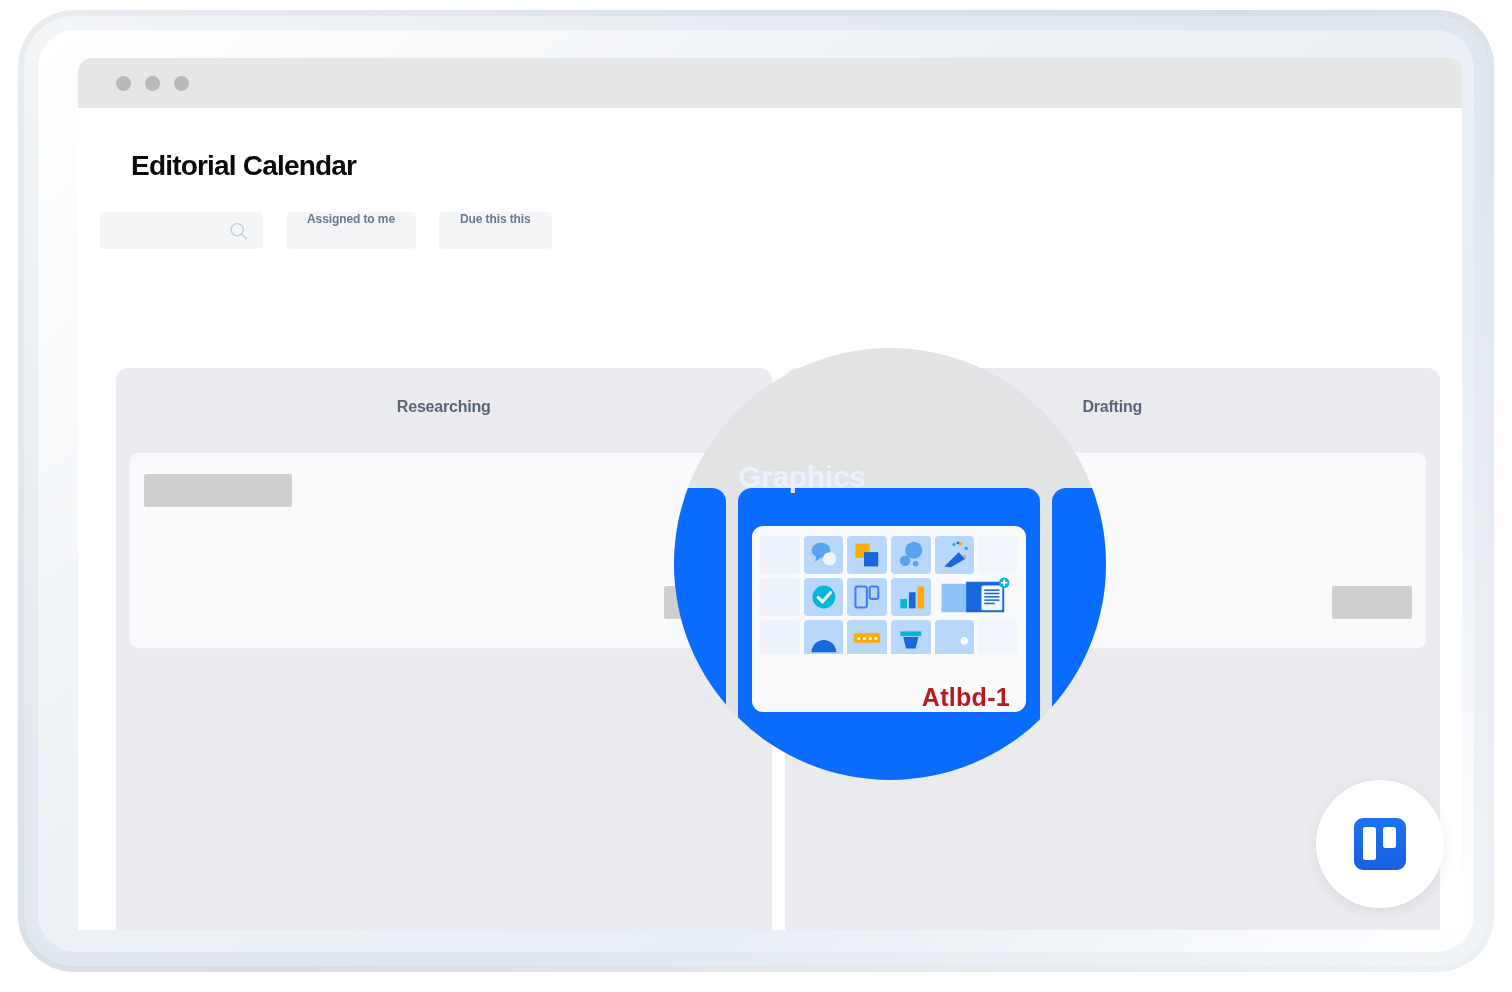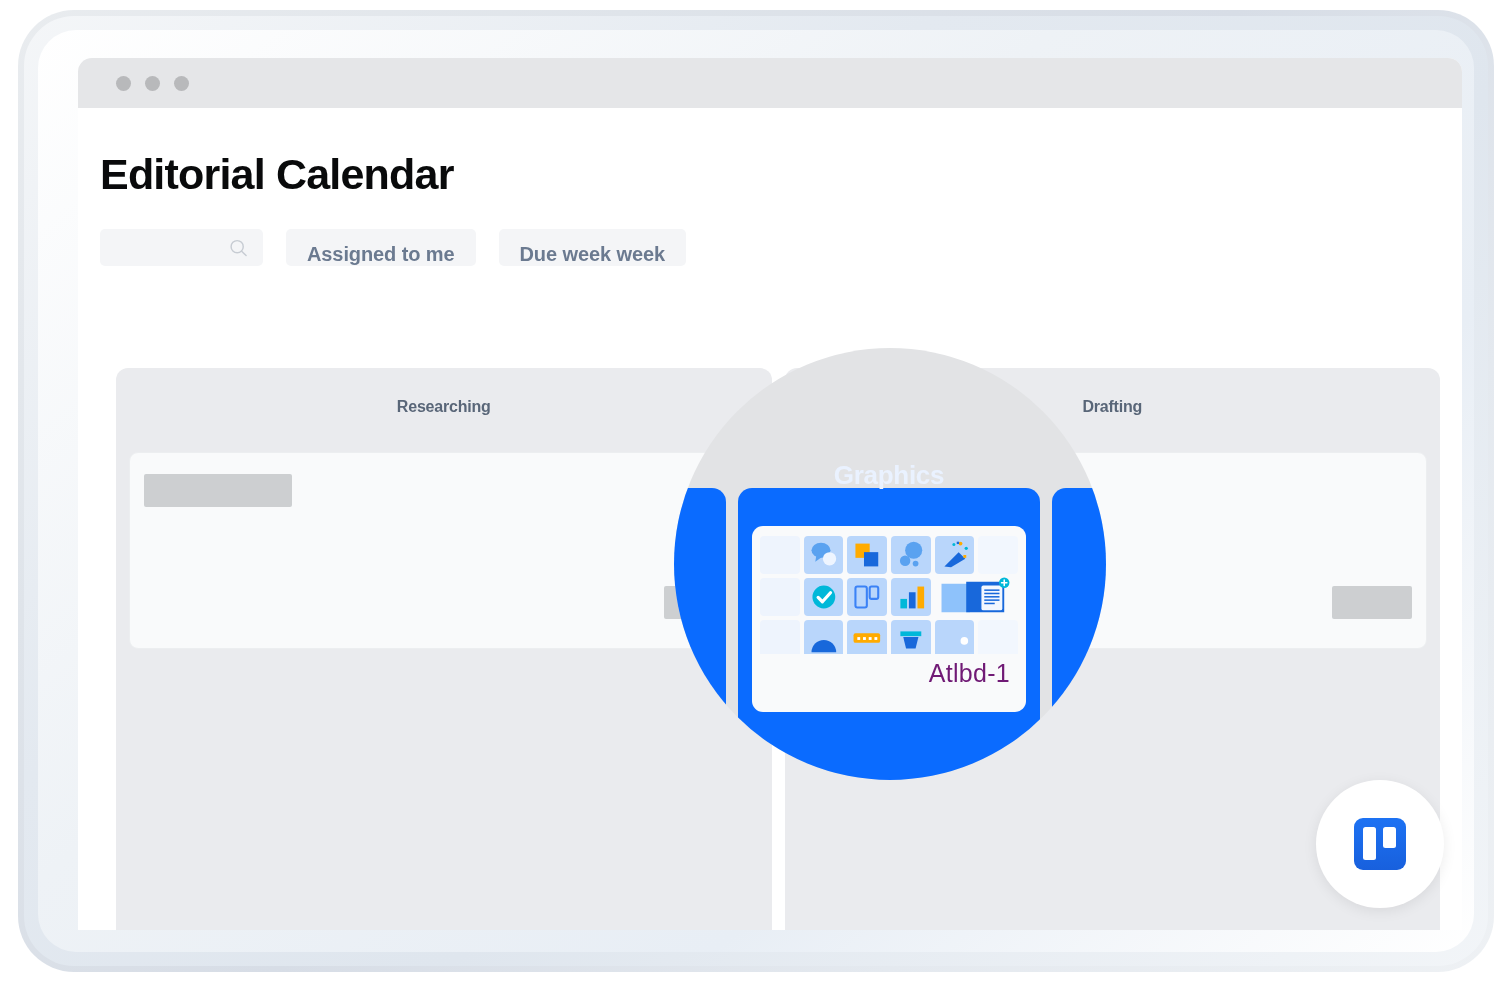--- a/index.html
+++ b/index.html
@@ -54,25 +54,26 @@
 
   .page {
     position: relative;
     height: 822px;
     background: #ffffff;
     padding: 0 22px;
   }
 
   
   .page-title {
-    font-size: 43px;
+    font-size: 28px;
     font-weight: 800;
     letter-spacing: -0.8px;
     color: #090a0b;
     padding: 42px 0 0 0;
+    margin-left: 31px;
   }
 
   .toolbar {
     display: flex;
     align-items: center;
     gap: 23px;
     margin-top: 30px;
   }
   .search-box {
     width: 163px; height: 37px;
@@ -83,23 +84,23 @@
   .search-icon {
     position: absolute;
     right: 15px; top: 50%;
     transform: translateY(-50%);
     width: 19px; height: 19px;
   }
   .filter-pill {
     height: 37px;
     background: #f4f5f7;
     border-radius: 5px;
-    display: flex; align-items: flex-end; justify-content: center;
+    display: flex; align-items: flex-start; justify-content: center;
     padding: 0 21px;
-    font-size: 20px;
+    font-size: 12px;
     font-weight: 700;
     color: #6b7a90;
     letter-spacing: -0.1px;
   }
 
   
   .board {
     position: absolute;
     left: 22px; top: 260px;
     width: 1340px;
@@ -173,33 +174,33 @@
     left: 78px; top: 178px;
     width: 274px; height: 186px;
     background: #f9fafb;
     border-radius: 11px;
     z-index: 3;
   }
   .mag-title {
     position: absolute;
     left: 64px; top: 112px;
     width: 302px;
-    text-align: center;
-    font-size: 26px;
+    text-align: left;
+    font-size: 30px;
     font-weight: 800;
     color: #eaf2ff;
     z-index: 4;
     letter-spacing: -0.3px;
   }
   .mag-label {
     position: absolute;
-    right: 16px; bottom: 24px;
+    right: 16px; bottom: 0;
     font-size: 25px;
-    font-weight: 400;
-    color: #701a75;
+    font-weight: 700;
+    color: #b91c1c;
     letter-spacing: 0.3px;
   }
 
   
   .icon-grid {
     position: absolute;
     left: 8px; top: 10px;
     width: 258px; height: 118px;
     display: grid;
     grid-template-columns: repeat(6, 1fr);
@@ -272,21 +273,21 @@
             <circle cx="8.6" cy="8.6" r="6.4" stroke="#c7ccd3" stroke-width="1.5"></circle>
             <line x1="13.3" y1="13.3" x2="18" y2="18" stroke="#c7ccd3" stroke-width="1.5" stroke-linecap="round"></line>
           </svg>
         </div>
 
         <div class="filter-pill">
           <span>Assigned to me</span>
         </div>
 
         <div class="filter-pill">
-          <span>Due week week</span>
+          <span>Due this this</span>
         </div>
 
       </div>
 
       <div class="board">
 
         <div class="column">
           <div class="column-title">Researching</div>
           <div class="card">
             <div class="ph-top"></div>

